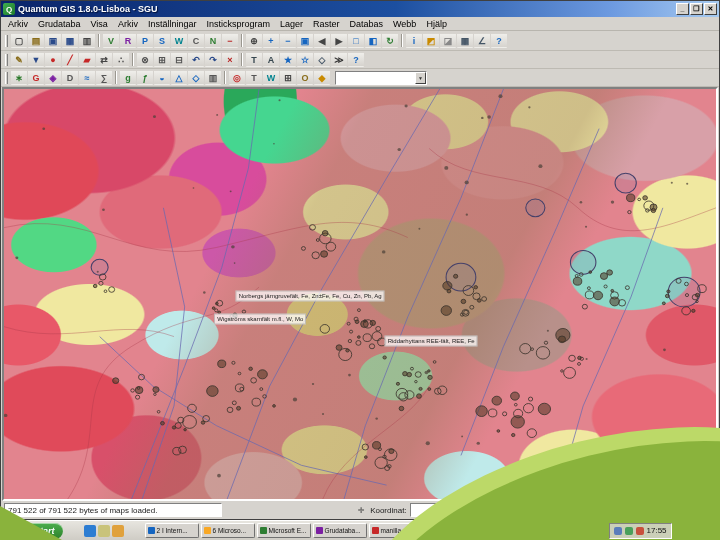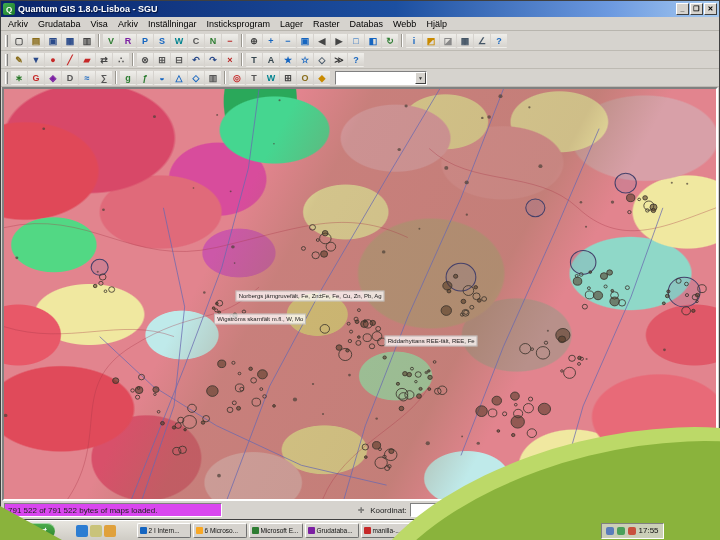--- a/index.html
+++ b/index.html
@@ -82,36 +82,36 @@
       radial-gradient(90px 60px at 72% 60%, #b8908a 0 60%, transparent 62%);
   }
   .map svg{position:absolute;inset:0;width:100%;height:100%;}
   .maplabel{position:absolute;transform:translate(-50%,-50%);font-size:6px;line-height:7px;
     background:rgba(255,255,255,.74);color:#1a1a1a;padding:1px 2px;white-space:nowrap;
     border:1px solid rgba(120,120,120,.4);}
 
   
   .statusbar{height:18px;flex:0 0 18px;display:flex;align-items:center;gap:3px;
     padding:1px 3px;font-size:8px;background:#d6d3ce;}
-  .sb-box{height:14px;display:flex;align-items:center;padding:0 3px;background:#d946ef;
+  .sb-box{height:14px;display:flex;align-items:center;padding:0 3px;background:#ffffff;
     border:1px solid;border-color:#808080 #fff #fff #808080;white-space:nowrap;overflow:hidden;}
   .sb-loaded{width:218px;color:#222;}
   .sb-flex{flex:1;}
   .sb-coord{width:118px;background:#fff;justify-content:center;}
   .sb-scale{width:56px;background:#fff;}
   .sb-label{color:#222;}
   .cb{width:9px;height:9px;background:#fff;border:1px solid #707070;font-size:8px;line-height:8px;
     text-align:center;color:#111;}
   .epsg{color:#16417c;font-weight:bold;}
   .sb-ico{width:12px;height:12px;display:flex;align-items:center;justify-content:center;font-size:8px;color:#444;}
 
   
   .taskbar{position:absolute;left:0;top:520px;width:592px;height:20px;
     background:linear-gradient(180deg,#e7e5df,#cfccc5);border-top:1px solid #fff;
-    display:flex;align-items:center;gap:18px;padding:1px 10px;}
+    display:flex;align-items:center;gap:18px;padding:1px 18px;}
   .startbtn{height:16px;padding:0 8px 0 4px;border-radius:3px 8px 8px 3px;display:flex;align-items:center;gap:3px;
     background:linear-gradient(180deg,#4cae4c,#2c812c);color:#fff;font-weight:bold;font-style:italic;
     font-size:9px;cursor:pointer;box-shadow:inset 0 1px 0 rgba(255,255,255,.5);}
   .winflag{display:grid;grid-template-columns:4px 4px;grid-template-rows:4px 4px;gap:1px;}
   .winflag i{display:block;}
   .winflag i:nth-child(1){background:#ff5a4e;}
   .winflag i:nth-child(2){background:#7ad04a;}
   .winflag i:nth-child(3){background:#4aa3ff;}
   .winflag i:nth-child(4){background:#ffd24a;}
   .ql{display:flex;gap:2px;margin:0 3px;}

